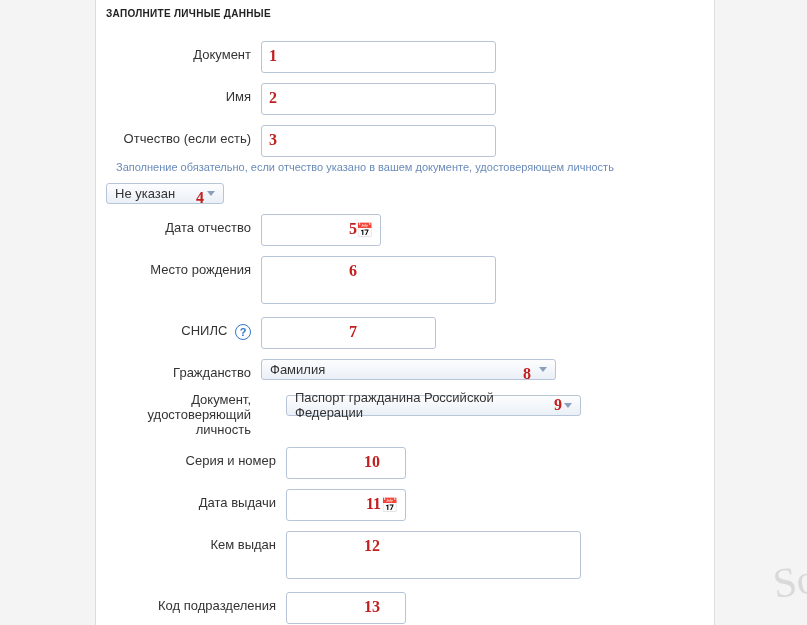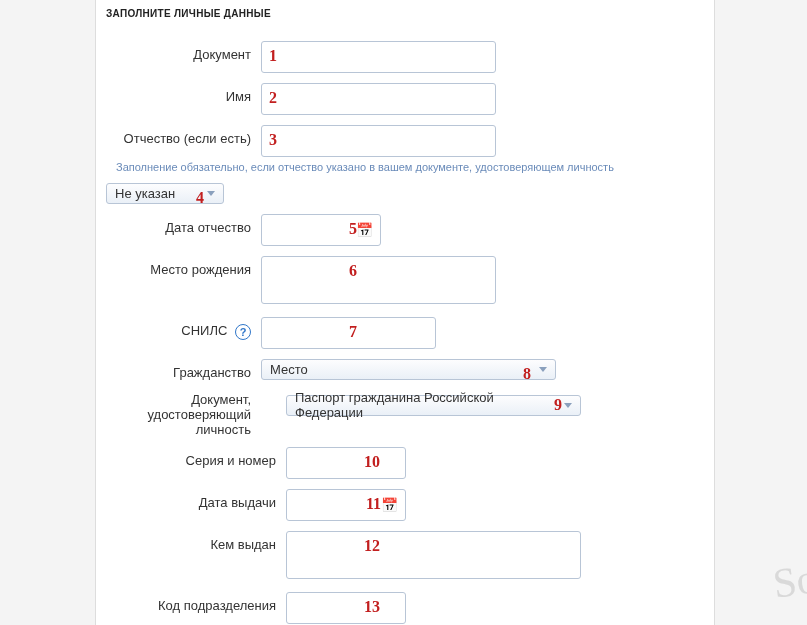--- a/index.html
+++ b/index.html
@@ -190,21 +190,21 @@
     <div class="input-col rel">
       <input class="text-input" style="width: 175px;">
       <span class="annot" style="left:88px; top:6px;">7</span>
     </div>
   </div>
 
   <div class="form-row">
     <div class="label-col">Гражданство</div>
     <div class="input-col rel">
       <div class="select-box select-md">
-        <span>Место</span>
+        <span>Фамилия</span>
         <span class="caret"></span>
       </div>
       <span class="annot" style="left:262px; top:6px;">8</span>
     </div>
   </div>
 
   <div class="form-row">
     <div class="label-col" style="padding-top:2px;">Документ, удостоверяющий личность</div>
     <div class="input-col rel" style="padding-top:0; padding-left:25px;">
       <div class="select-box select-lg">

